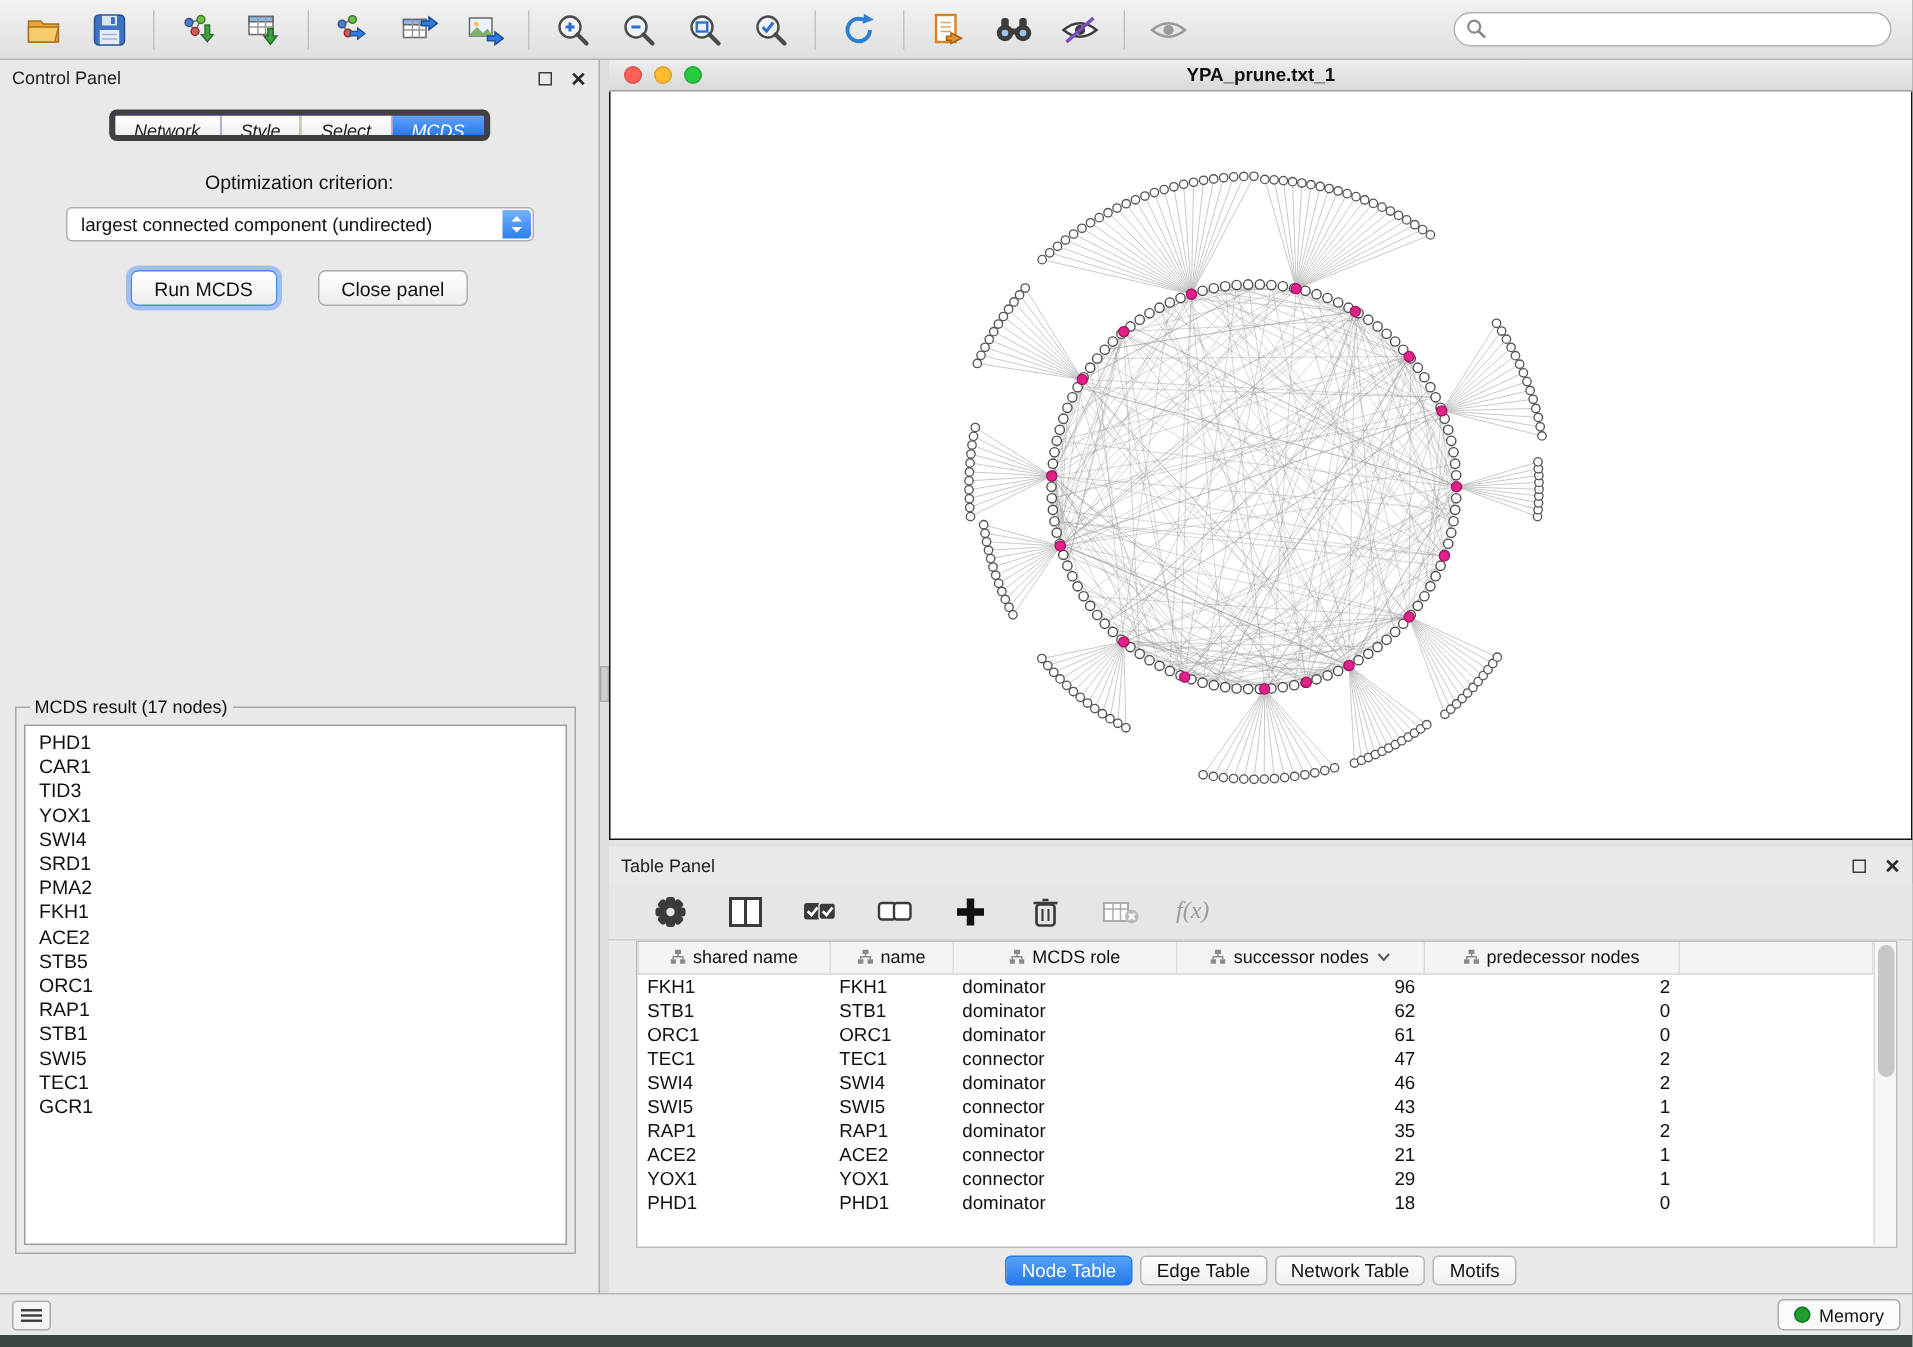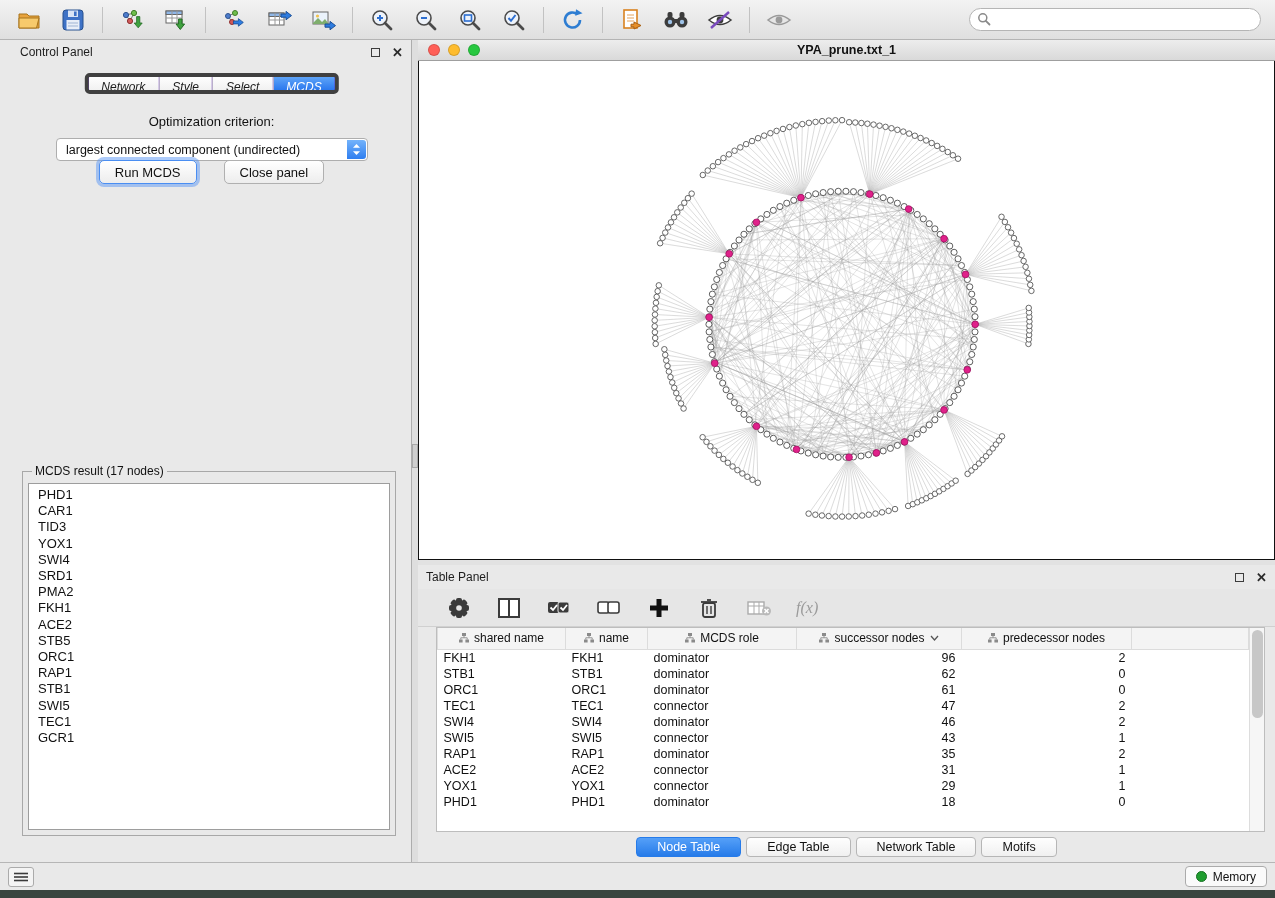--- a/index.html
+++ b/index.html
@@ -9,39 +9,39 @@
   
   .toolbar { height: 40px; flex: 0 0 40px; display: flex; align-items: center; gap: 14px; padding: 0 14px;
              background: linear-gradient(#f3f3f3, #dfdfdf); border-bottom: 1px solid #b4b4b4; }
   .tbtn { width: 30px; height: 30px; display: flex; align-items: center; justify-content: center; border-radius: 4px; cursor: default; }
   .tsep { width: 1px; height: 26px; background: #c2c2c2; }
   .searchbox { margin-left: auto; position: relative; width: 292px; }
   .searchbox input { width: 100%; height: 23px; border: 1px solid #b5b5b5; border-radius: 12px; background: #fff; padding: 0 8px 0 26px; font-size: 12px; outline: none; }
   .search-glyph { position: absolute; left: 8px; top: 4px; }
 
   
-  .main { flex: 1; display: flex; min-height: 0; margin-left: 12px; }
+  .main { flex: 1; display: flex; min-height: 0; }
 
   
   .control-panel { width: 400px; flex: 0 0 400px; position: relative; background: #e9e9e9; border-right: 1px solid #adadad; }
   .panel-titlebar { height: 24px; display: flex; align-items: center; padding: 0 8px; font-size: 12px; color: #1d1d1d; }
   .panel-titlebar .spacer { flex: 1; }
   .float-glyph { width: 9px; height: 9px; border: 1.5px solid #3c3c3c; display: inline-block; margin-right: 12px; }
   .close-glyph { font-size: 13px; font-weight: bold; color: #2b2b2b; line-height: 1; }
   .cp-tabs { position: absolute; top: 33px; left: 50%; transform: translateX(-50%); display: flex; height: 21px;
              border: 4px solid #404040; border-radius: 5px; overflow: hidden; background: #6d28d9; font-style: italic; }
   .cp-tab { padding: 0 13px; font-size: 12px; line-height: 20px; color: #1c1c1c; border-left: 1px solid #c6c6c6; background: linear-gradient(#fefefe,#f1f1f1); }
   .cp-tab:first-child { border-left: none; }
   .cp-tab.active { background: linear-gradient(#5ea4f8, #2b78ee); color: #fff; }
   .cp-label { position: absolute; top: 74px; width: 100%; text-align: center; font-size: 13px; color: #111; }
   .cp-dropdown { position: absolute; top: 98px; left: 44px; width: 312px; height: 23px; background: #fff;
                  border: 1px solid #aeaeae; border-radius: 4px; font-size: 12.5px; display: flex; align-items: center; padding-left: 9px; color: #111; }
   .dd-cap { position: absolute; right: 1px; top: 1px; bottom: 1px; width: 19px; border-radius: 0 3px 3px 0;
             background: linear-gradient(#74b3fb, #2e7ef0); display: flex; align-items: center; justify-content: center; }
-  .cp-buttons { position: absolute; top: 120px; width: 100%; display: flex; justify-content: center; gap: 27px; align-items: center; }
+  .cp-buttons { position: absolute; top: 140px; width: 100%; display: flex; justify-content: center; gap: 27px; align-items: center; }
   .mac-btn { height: 24px; padding: 0 15px; font-size: 13px; color: #111; background: linear-gradient(#ffffff, #ededed);
              border: 1px solid #b0b0b0; border-radius: 5px; }
   .mac-btn.focused { border-color: #4a8ef2; box-shadow: 0 0 0 3px rgba(92, 151, 245, 0.5); }
   .cp-fieldset { position: absolute; top: 424px; left: 10px; width: 374px; height: 372px;
                  border: 1px solid #a8a8a8; padding: 5px; background: #e9e9e9; }
   .cp-fieldset legend { font-size: 12px; color: #111; padding: 0 3px; margin-left: 4px; }
   .mcds-list { background: #fff; border: 1px solid #9d9d9d; width: 100%; height: 100%; overflow: hidden;
                font-size: 13px; line-height: 16.2px; padding: 3px 0 0 9px; color: #111; }
 
   
@@ -76,21 +76,21 @@
   .table-area { flex: 1; margin: 0 10px 0 18px; background: #fff; border: 1px solid #bdbdbd; position: relative; overflow: hidden; }
   table.node-table { border-collapse: collapse; table-layout: fixed; width: calc(100% - 15px); font-size: 12.5px; color: #111; }
   table.node-table th { height: 21px; background: #f4f4f4; border: 1px solid #dcdcdc; border-top: none;
                         font-weight: normal; font-size: 12px; white-space: nowrap; overflow: hidden; }
   .th-inner { display: inline-flex; align-items: center; gap: 5px; }
   table.node-table td { height: 16px; padding: 0 6px; white-space: nowrap; overflow: hidden; line-height: 16px; }
   td.num { text-align: right; padding-right: 14px; }
   .vscroll { position: absolute; right: 0; top: 0; bottom: 0; width: 15px; background: #f6f6f6; border-left: 1px solid #ddd; }
   .vscroll .thumb { margin: 2px; width: 11px; height: 88px; background: #c7c7c7; border-radius: 6px; }
   .table-tabs { height: 30px; flex: 0 0 30px; display: flex; align-items: center; justify-content: center; gap: 5px; }
-  .ttab { height: 20px; line-height: 19px; padding: 0 20px; font-size: 12.5px; color: #111;
+  .ttab { height: 20px; line-height: 19px; padding: 0 10px; font-size: 12.5px; color: #111;
           background: linear-gradient(#fefefe, #f0f0f0); border: 1px solid #b6b6b6; border-radius: 4px; }
   .ttab.active { background: linear-gradient(#55a0f8, #267be9); border-color: #267be9; color: #fff; }
 
   
   .statusbar { height: 28px; flex: 0 0 28px; background: #e9e9e9; border-top: 1px solid #b6b6b6;
                display: flex; align-items: center; padding: 0 8px; }
   .sb-left-btn { width: 26px; height: 20px; border: 1px solid #ababab; border-radius: 3px; background: #f4f4f4;
                  display: flex; align-items: center; justify-content: center; }
   .memory-btn { margin-left: auto; height: 21px; display: flex; align-items: center; gap: 6px; padding: 0 10px;
                 border: 1px solid #ababab; border-radius: 4px; background: #fafafa; font-size: 12px; color: #111; justify-content: flex-end; }
@@ -1265,21 +1265,21 @@
                   <td>RAP1</td>
                   <td>dominator</td>
                   <td class="num">35</td>
                   <td class="num">2</td>
                   <td></td>
                 </tr>
                 <tr>
                   <td>ACE2</td>
                   <td>ACE2</td>
                   <td>connector</td>
-                  <td class="num">31</td>
+                  <td class="num">21</td>
                   <td class="num">1</td>
                   <td></td>
                 </tr>
                 <tr>
                   <td>YOX1</td>
                   <td>YOX1</td>
                   <td>connector</td>
                   <td class="num">29</td>
                   <td class="num">1</td>
                   <td></td>

